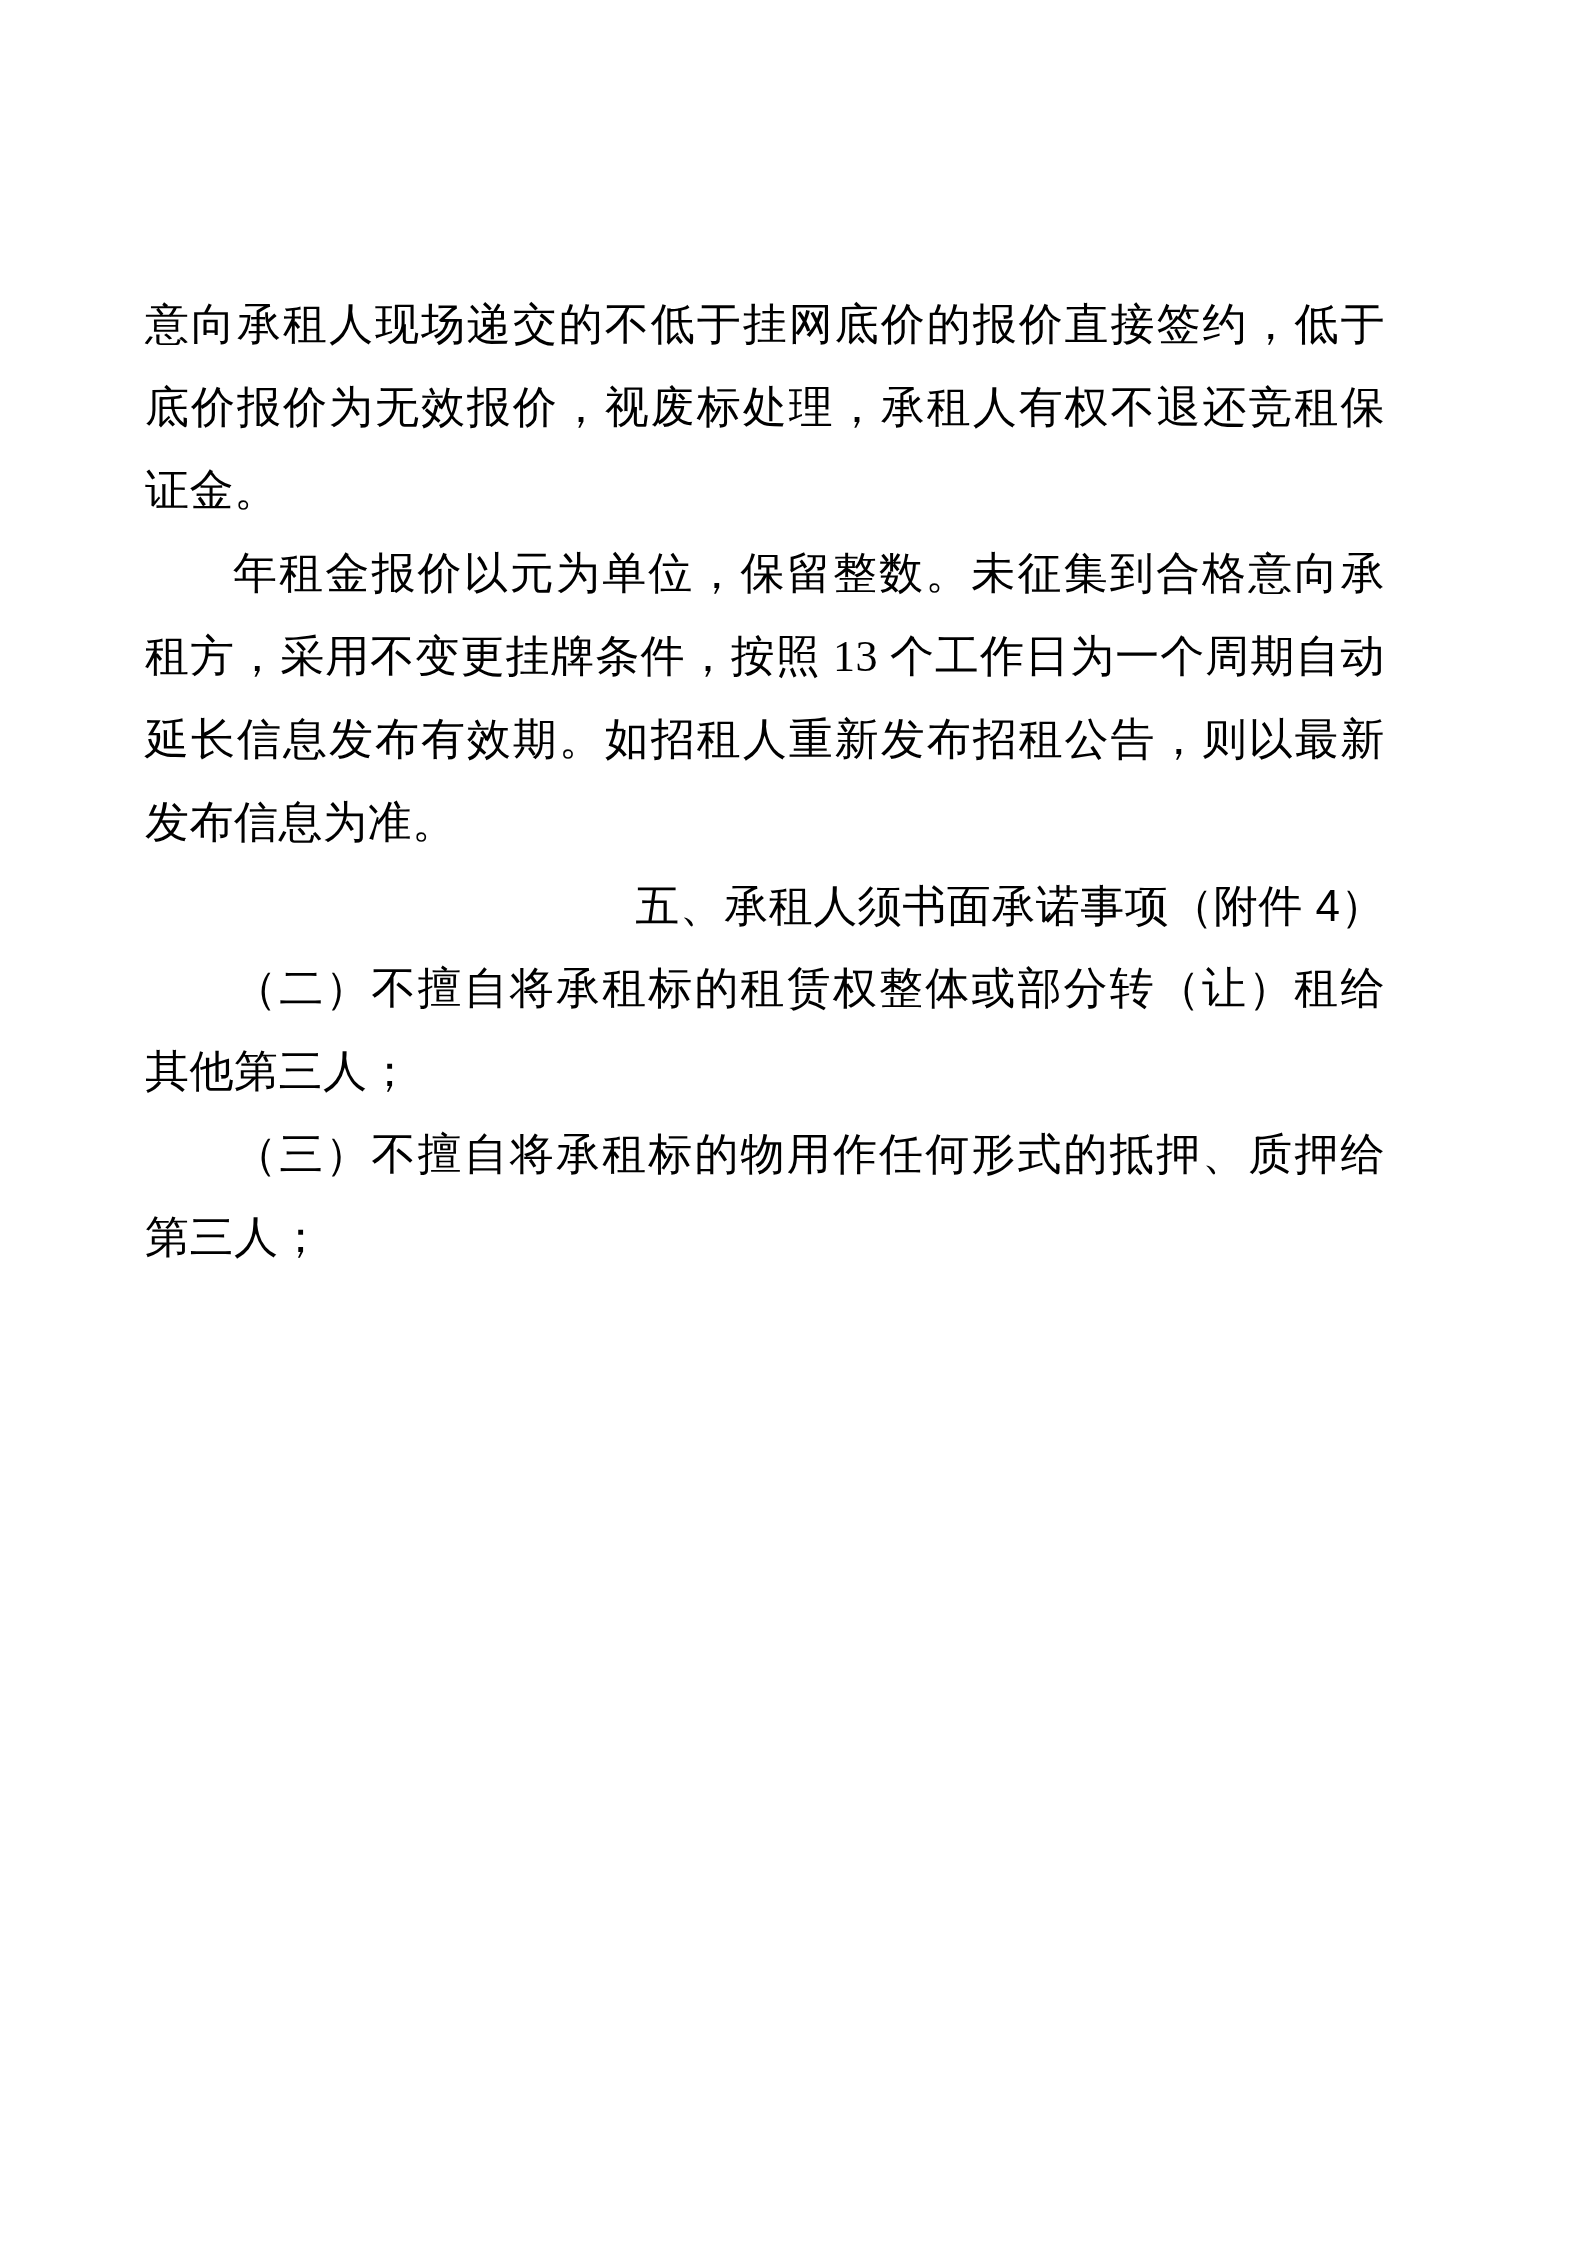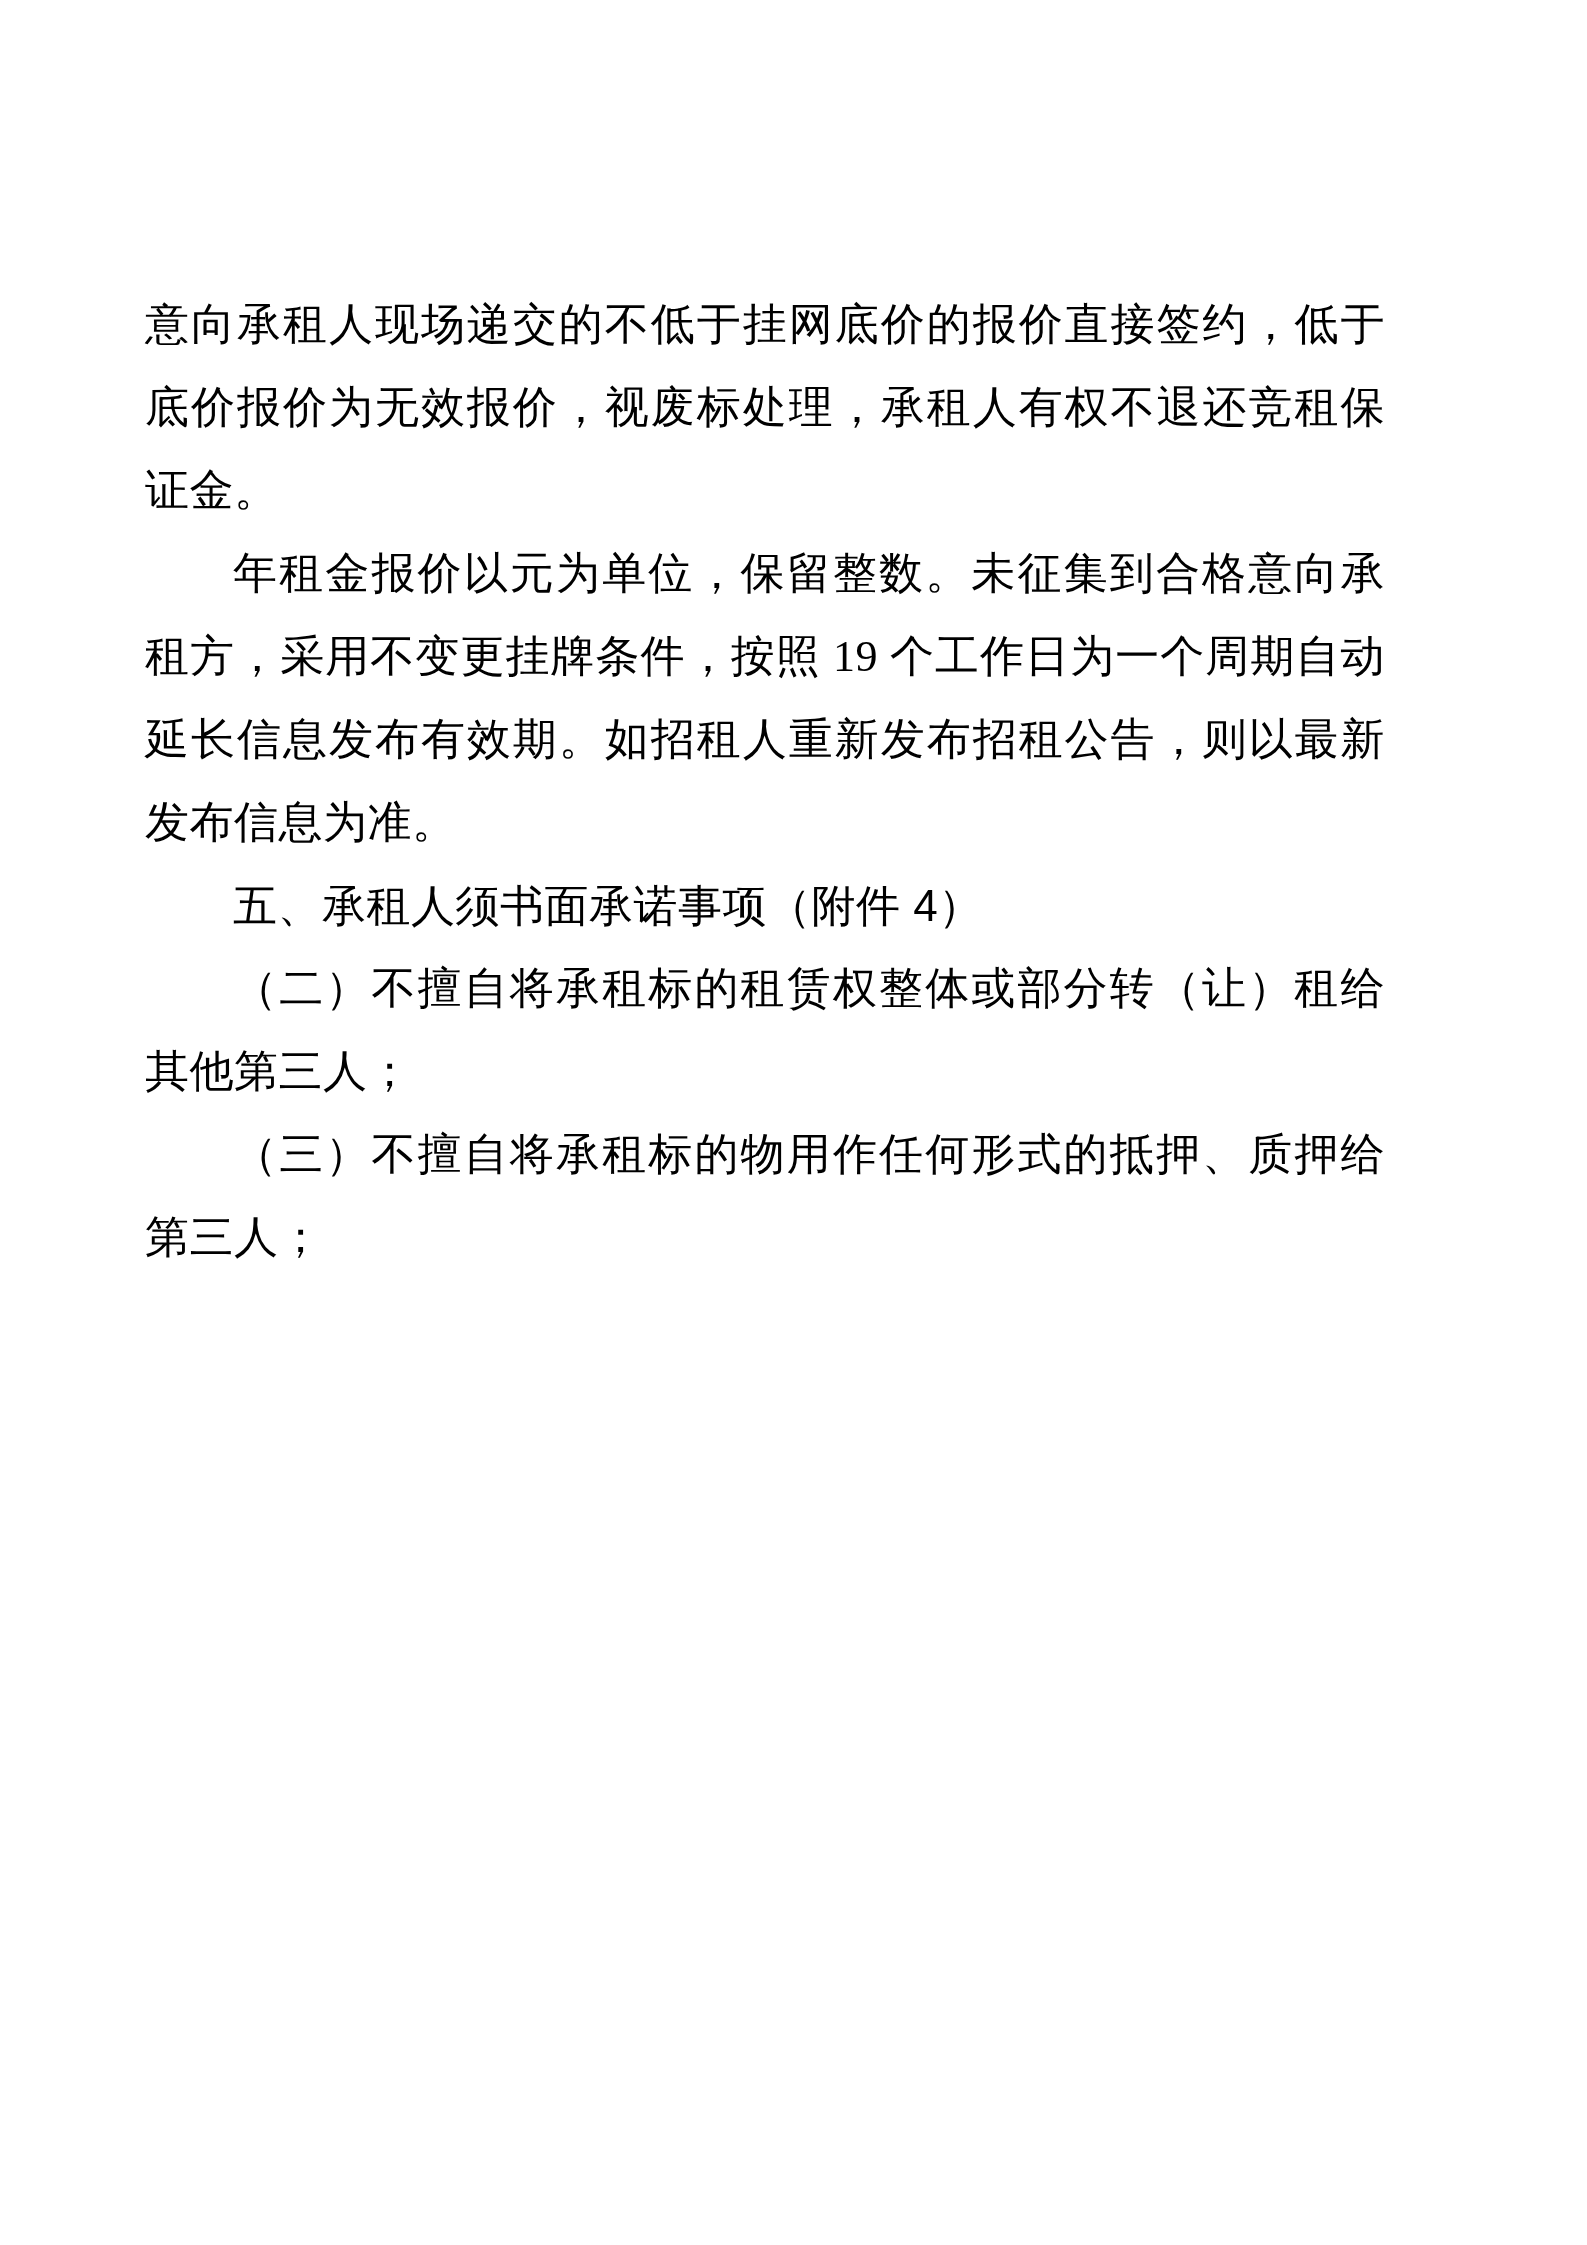--- a/index.html
+++ b/index.html
@@ -30,31 +30,31 @@
     text-align: justify;
     text-justify: inter-ideograph;
     letter-spacing: 0.5px;
   }
   .content p.indent {
     text-indent: 88px;
   }
   .content p.heading {
     font-family: "Liberation Sans", "DejaVu Sans", sans-serif;
     font-weight: bold;
-    text-align: left;
+    text-align: right;
   }
   .content span.seg-bold {
     font-weight: normal;
   }
 </style>
 </head>
 <body>
 
 <div class="page">
   <div class="content">
 
   <p class="body"><span class="seg">意向承租人现场递交的不低于挂网底价的报价直接签约，低于底价报价为无效报价，视废标处理，承租人有权不退还竞租保证金。</span></p>
-      <p class="indent body"><span class="seg-bold">年租金报价以元为单位，保留整数。</span><span class="seg">未征集到合格意向承租方，采用不变更挂牌条件，按照 19 个工作日为一个周期自动延长信息发布有效期。如招租人重新发布招租公告，则以最新发布信息为准。</span></p>
+      <p class="indent body"><span class="seg-bold">年租金报价以元为单位，保留整数。</span><span class="seg">未征集到合格意向承租方，采用不变更挂牌条件，按照 13 个工作日为一个周期自动延长信息发布有效期。如招租人重新发布招租公告，则以最新发布信息为准。</span></p>
       <p class="indent heading"><span class="seg-bold">五、承租人须书面承诺事项（附件 4）</span></p>
       <p class="indent body"><span class="seg">（二）不擅自将承租标的租赁权整体或部分转（让）租给其他第三人；</span></p>
       <p class="indent body"><span class="seg">（三）不擅自将承租标的物用作任何形式的抵押、质押给第三人；</span></p>
     </div>
 </div>
 
 </body></html>

